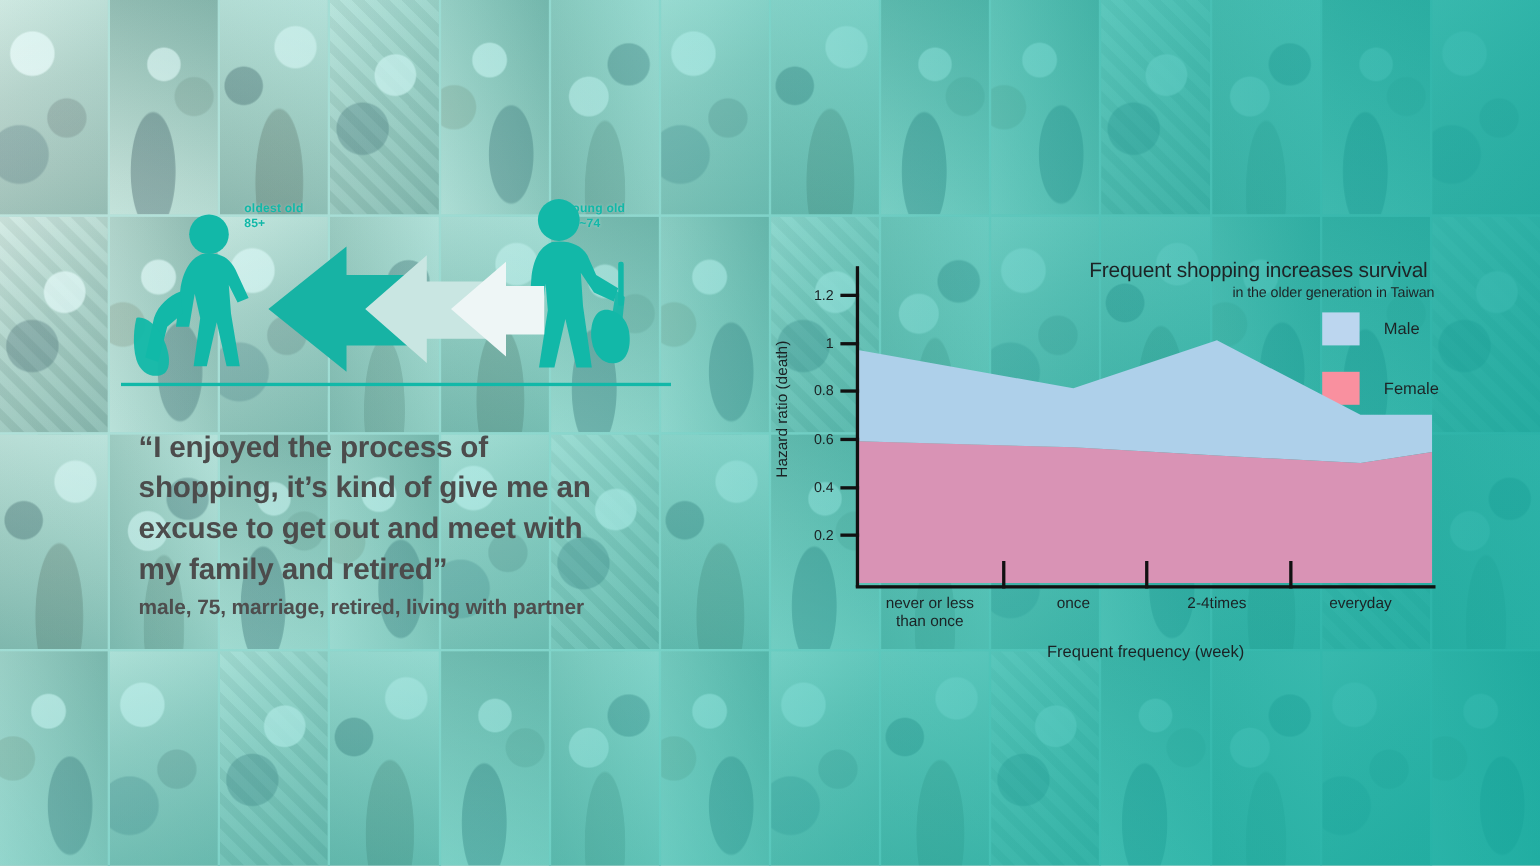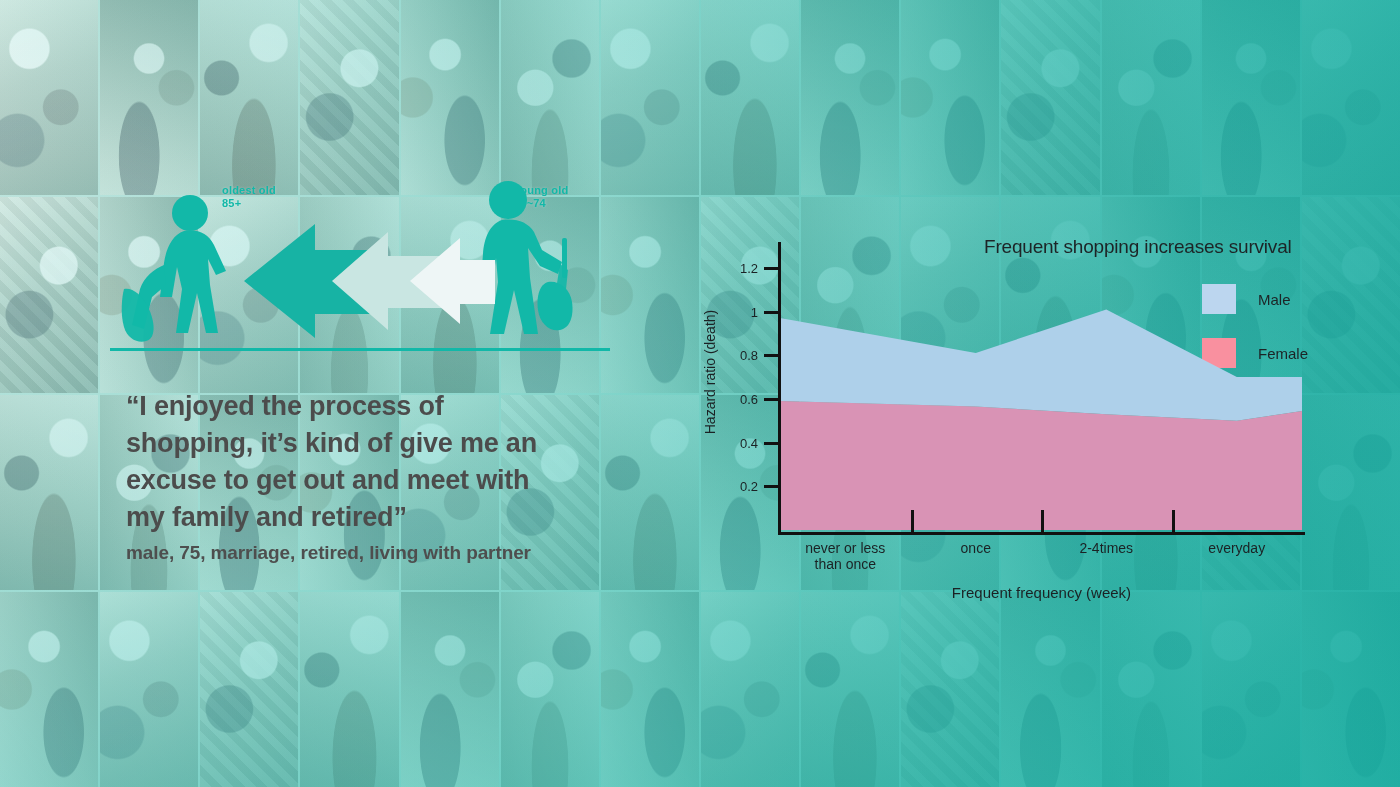--- a/index.html
+++ b/index.html
@@ -79,21 +79,21 @@
 
   
   #quote{position:absolute;left:126px;top:388px;width:520px;}
   #quote .line{font-size:27px;line-height:37px;font-weight:700;color:#4c4c4c;
     letter-spacing:-.2px;}
   #quote #attrib{margin-top:6px;font-size:19px;font-weight:700;color:#4e4e4e;
     letter-spacing:-.1px;}
 
   
   #chart{position:absolute;left:712px;top:222px;width:600px;height:355px;}
-  #chart-title{position:absolute;left:272px;top:14px;width:320px;text-align:left;
+  #chart-title{position:absolute;left:272px;top:14px;width:320px;text-align:center;
     font-size:19px;color:#1d2426;font-weight:400;letter-spacing:-.2px;}
   #chart-sub{position:absolute;left:272px;top:36px;width:320px;text-align:right;
     font-size:13px;color:#1d2426;letter-spacing:-.1px;}
 
   #legend{position:absolute;left:490px;top:62px;}
   .legend-row{display:flex;align-items:center;margin-bottom:24px;}
   .sw{width:34px;height:30px;margin-right:22px;}
   .legend-label{font-size:15px;color:#1d2426;}
 
   #plot{position:absolute;left:68px;top:24px;width:522px;height:284px;}
@@ -339,20 +339,21 @@
     <div class="line">“I enjoyed the process of</div>
     <div class="line">shopping, it’s kind of give me an</div>
     <div class="line">excuse to get out and meet with</div>
     <div class="line">my family and retired”</div>
     <div id="attrib">male, 75, marriage, retired, living with partner</div>
   </div>
 
   <div id="chart">
 
     <div id="chart-title">Frequent shopping increases survival</div>
+    <div id="chart-sub">in the older generation in Taiwan</div>
 
     <div id="legend">
       <div class="legend-row">
         <span class="sw" id="sw-male" style="background: rgb(188, 214, 239);"></span>
         <span class="legend-label">Male</span>
       </div>
       <div class="legend-row">
         <span class="sw" id="sw-female" style="background: rgb(249, 144, 159);"></span>
         <span class="legend-label">Female</span>
       </div>

